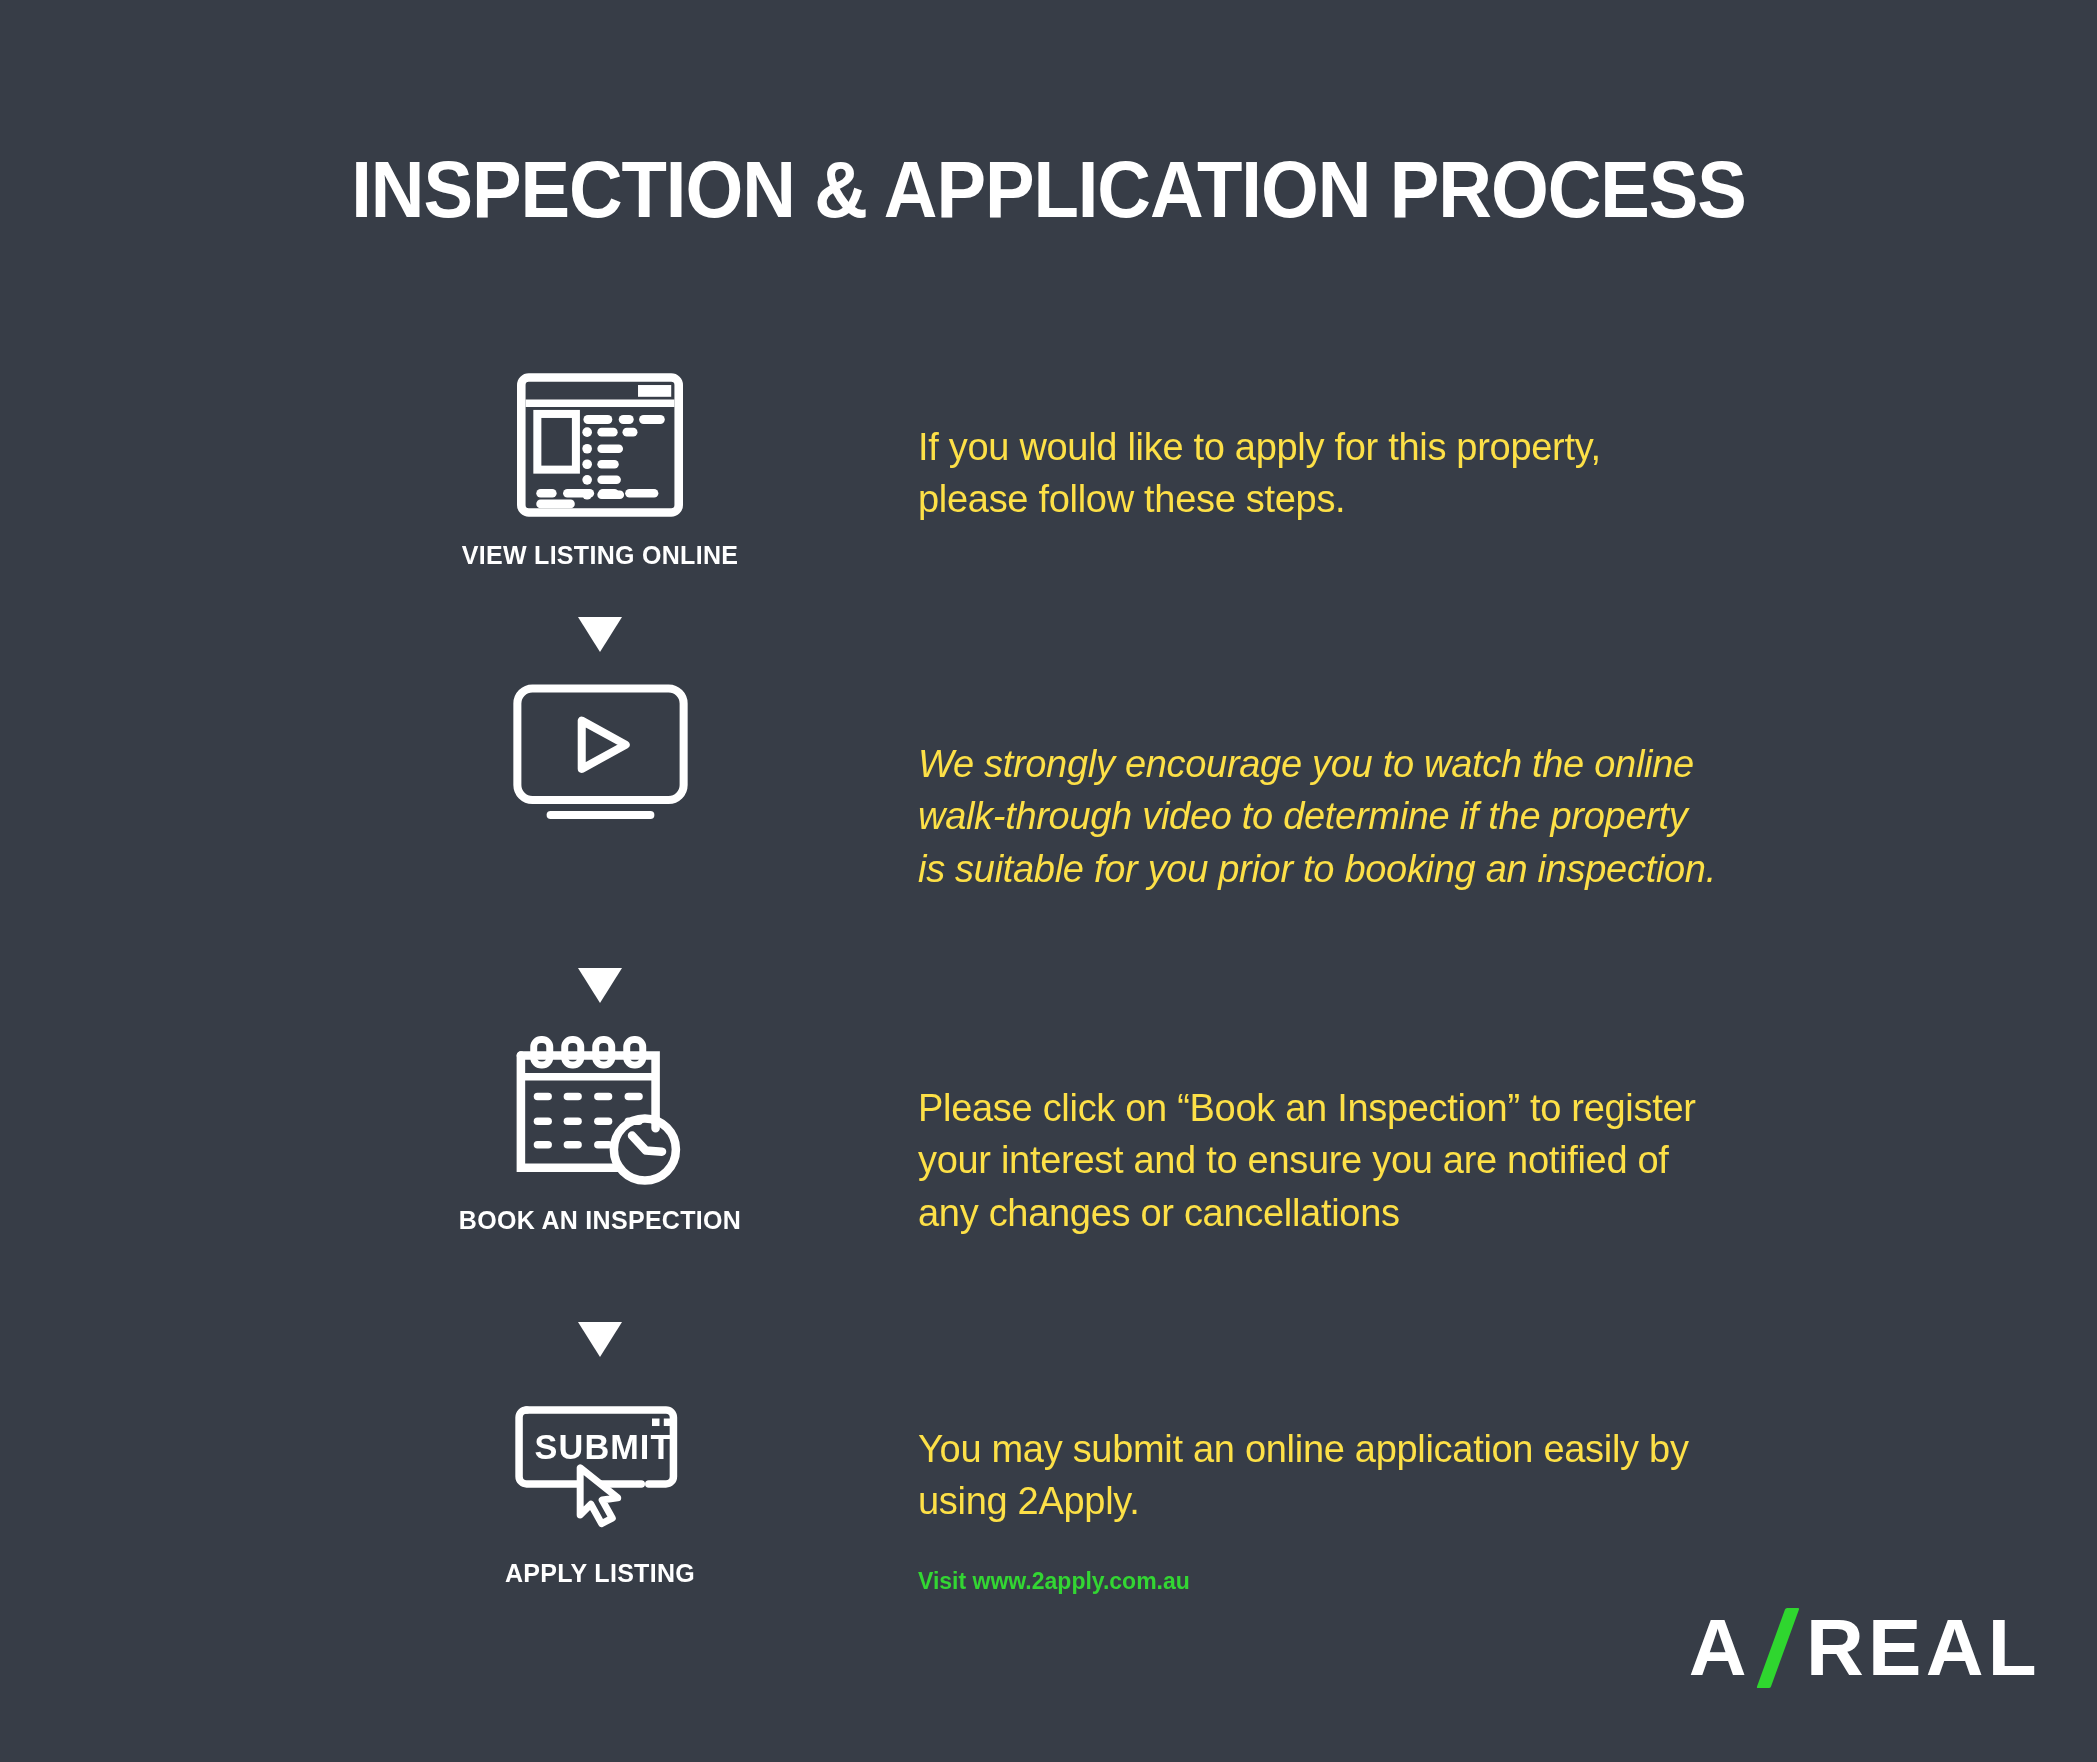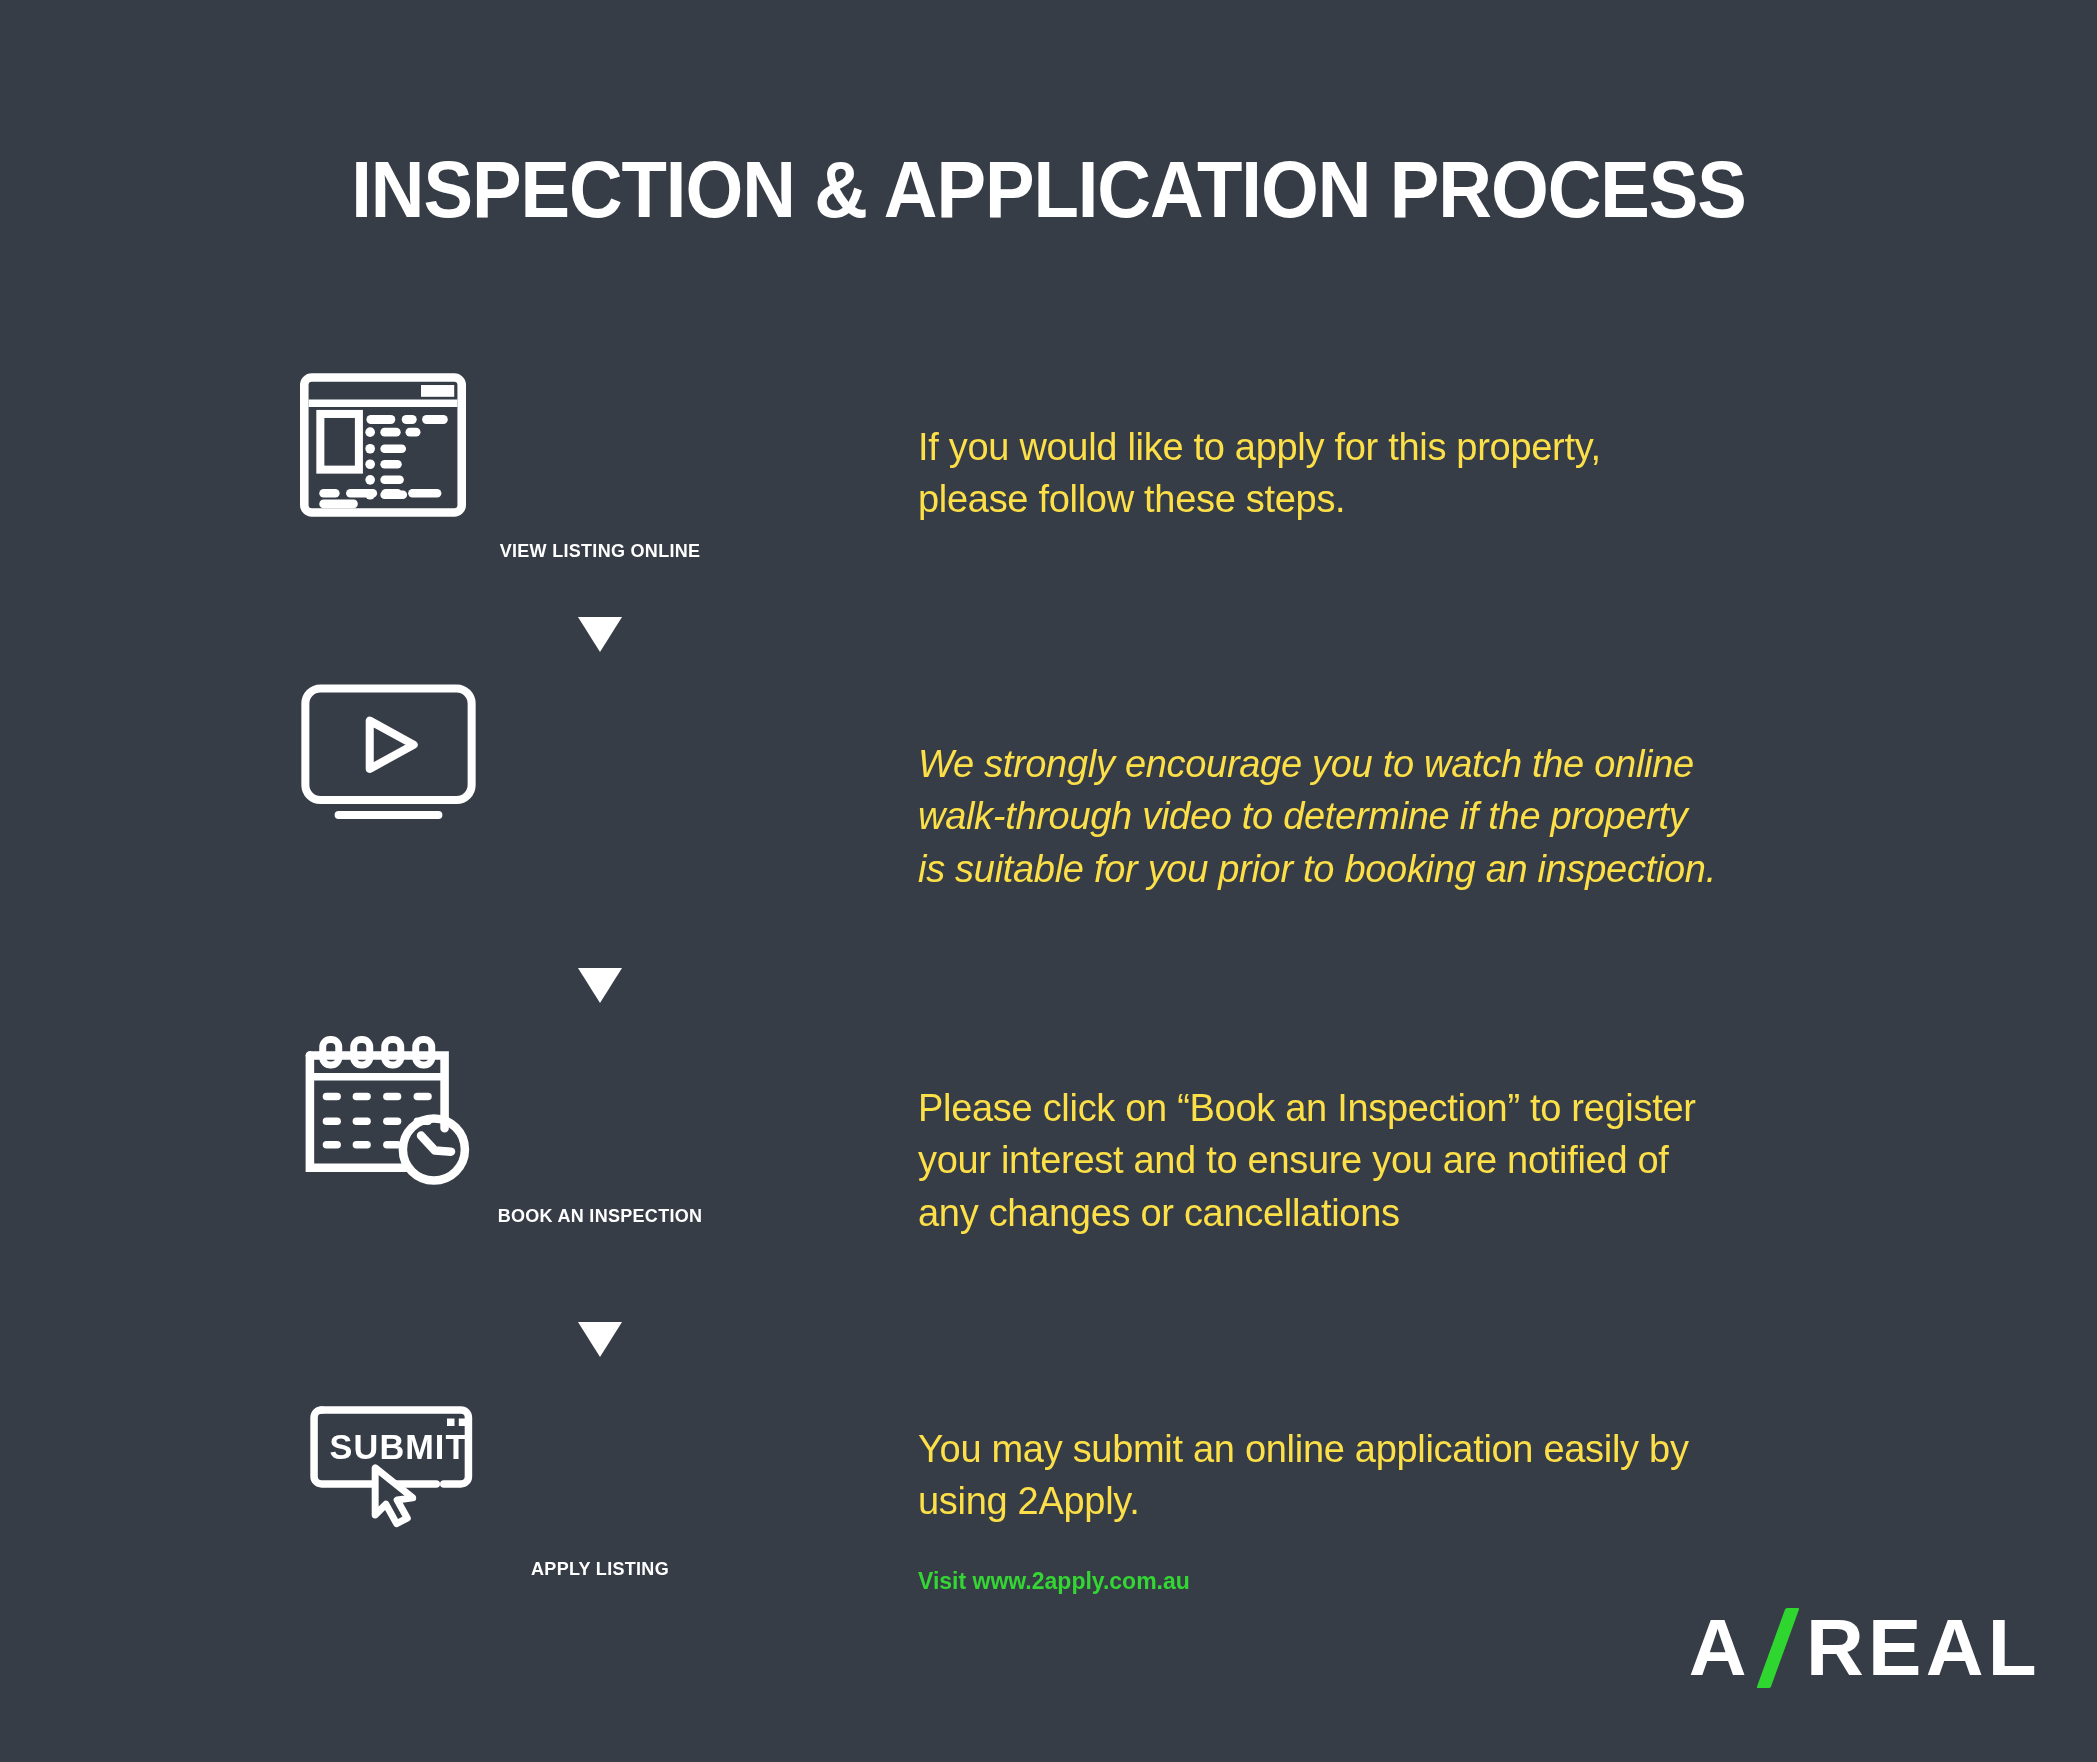--- a/index.html
+++ b/index.html
@@ -48,25 +48,25 @@
   
   .step {
     position: absolute;
     width: 600px;
     text-align: center;
   }
   .step-icon {
     height: 182px;
     display: flex;
     align-items: center;
-    justify-content: flex-start;
+    justify-content: center;
   }
   .step-label {
     color: #ffffff;
-    font-size: 18px;
+    font-size: 25px;
     font-weight: bold;
     letter-spacing: 0.3px;
     line-height: 1.34;
     white-space: pre-line;
     margin-top: 3.2px;
   }
 
   
   .arrow-sep {
     position: absolute;

